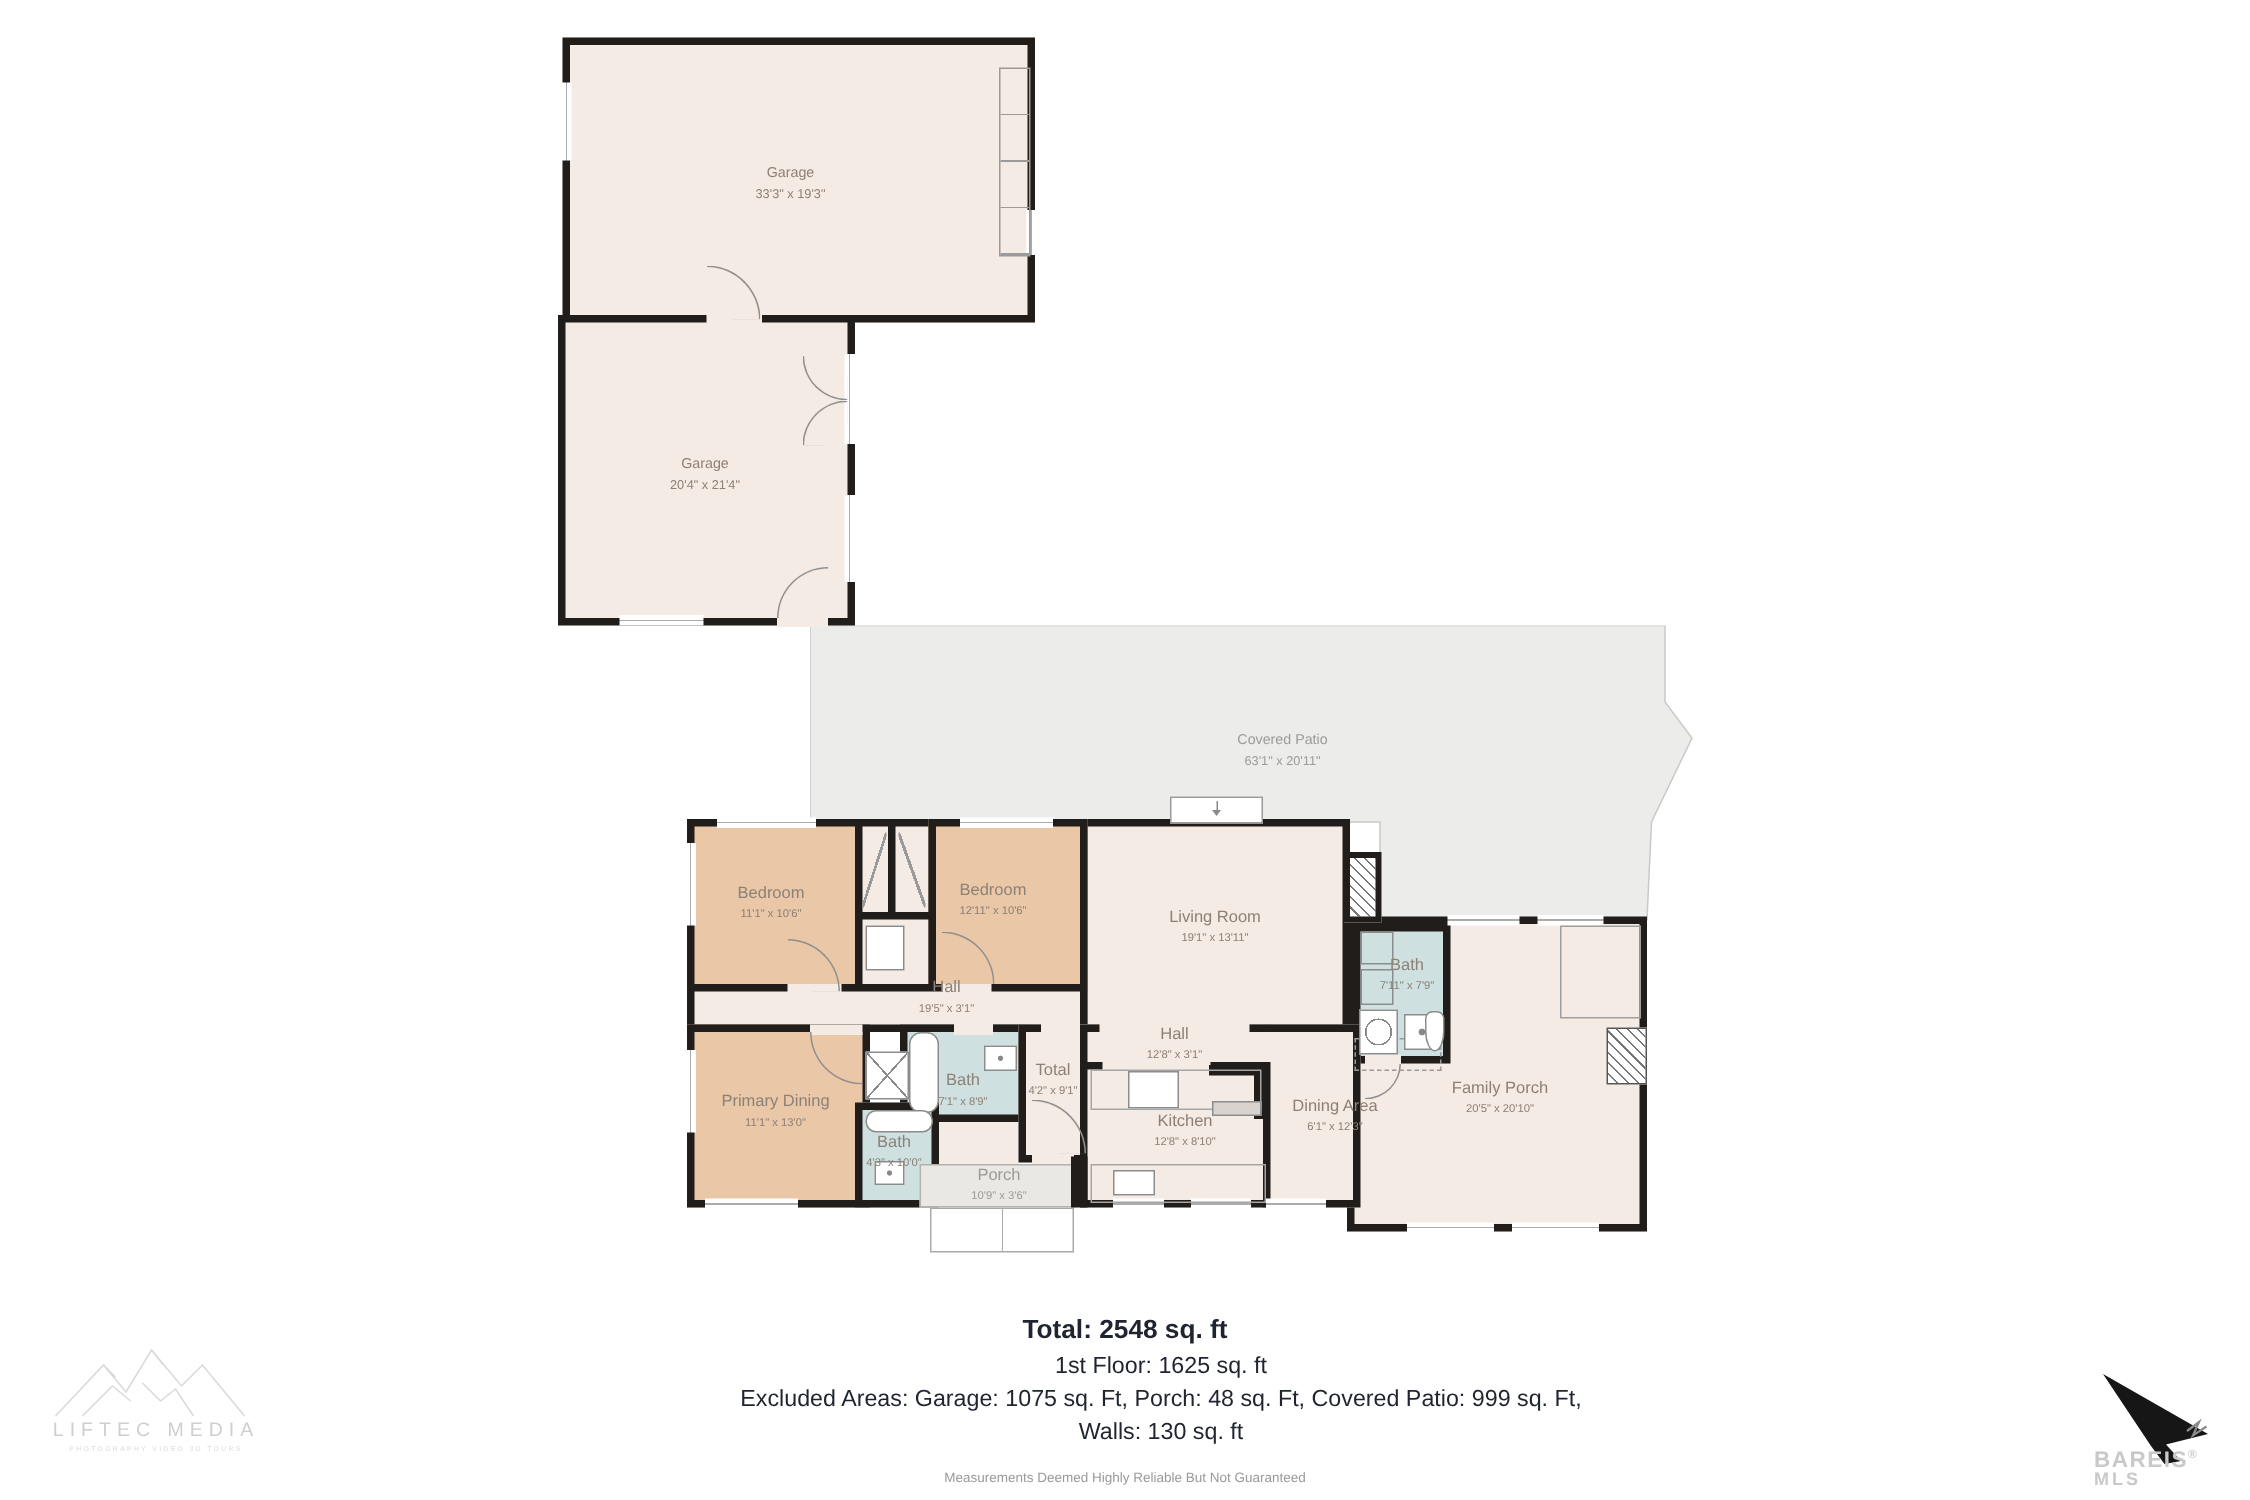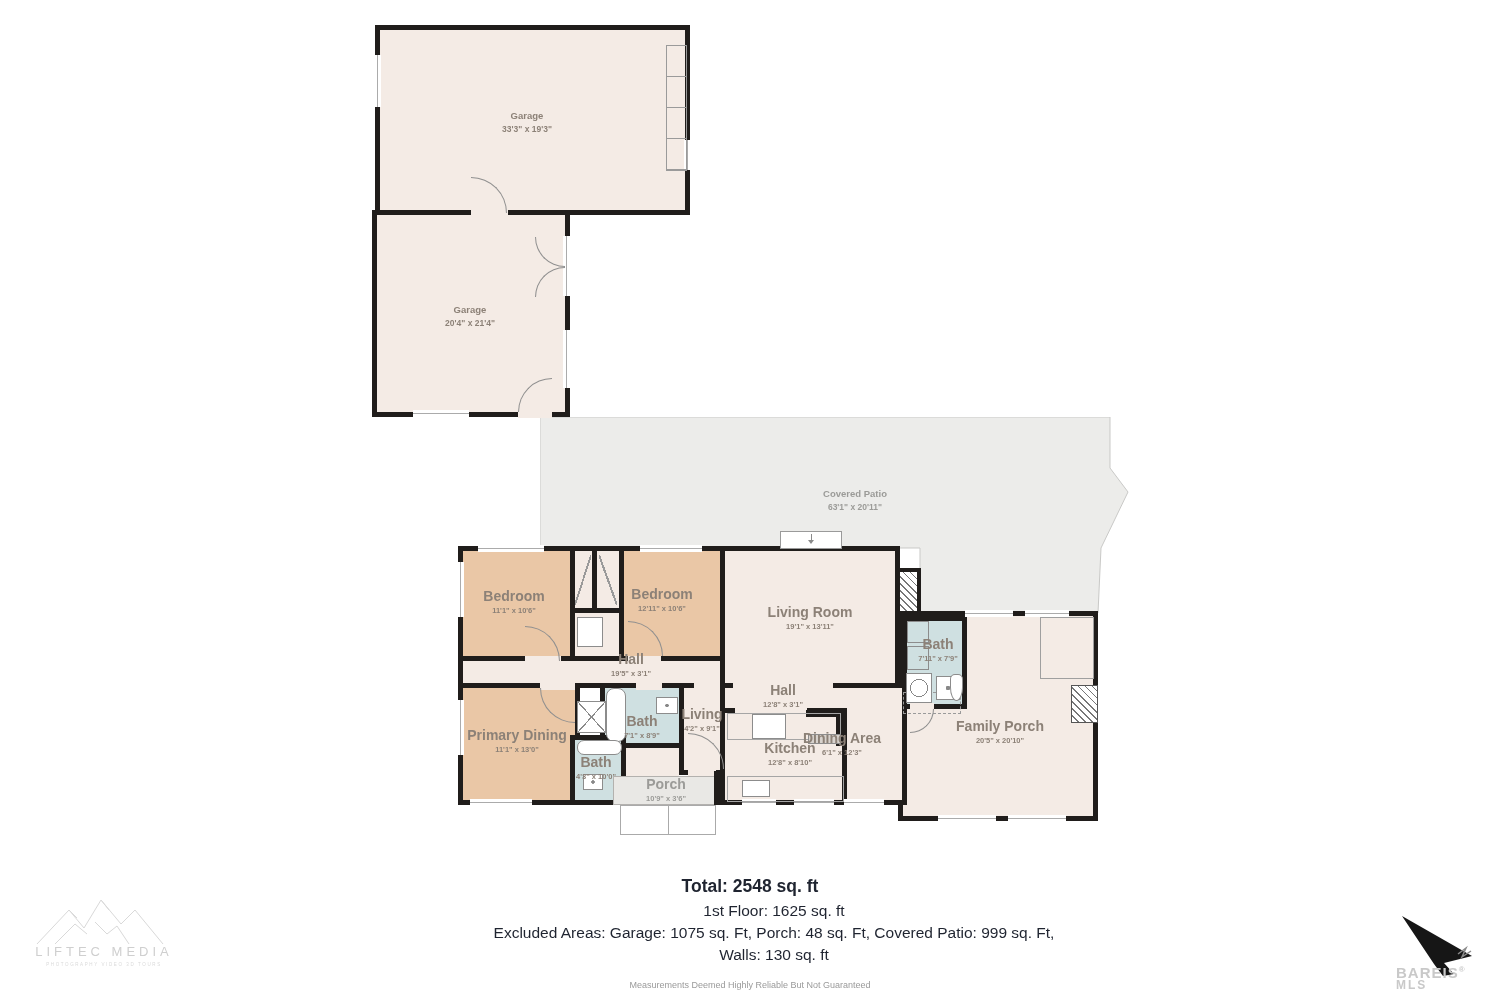--- a/index.html
+++ b/index.html
@@ -4,22 +4,22 @@
 <style>
   html,body{margin:0;padding:0;background:#fff;font-family:"Liberation Sans",sans-serif;}
   .canvas{position:relative;width:1500px;height:1000px;background:#fff;overflow:hidden;}
 
   .room{position:absolute;box-sizing:border-box;border:5px solid #201d1b;}
   .fill-base{background:#f4ebe5;}
   .fill-tan{background:#eac7a6;}
   .fill-bath{background:#cfe0e1;}
   .fill-porch{background:#e9e8e5;}
 
-  .lbl{position:absolute;transform:translate(-50%,-50%);text-align:center;color:#8c8177;white-space:nowrap;line-height:1.45;z-index:40;font-weight:bold;}
-  .lbl .nm{display:block;font-size:14px;}
+  .lbl{position:absolute;transform:translate(-50%,-50%);text-align:center;color:#8c8177;white-space:nowrap;line-height:1.45;z-index:40;}
+  .lbl .nm{display:block;font-size:11px;}
   .lbl .dm{display:block;font-size:7.5px;}
   .lbl-lg .nm{font-size:9.5px;}
   .lbl-lg .dm{font-size:8.5px;}
 
   .winh{position:absolute;height:7px;z-index:20;background:linear-gradient(to bottom,#fff 0 3px,#ababab 3px 4px,#fff 4px);}
   .winv{position:absolute;width:7px;z-index:20;background:linear-gradient(to right,#fff 0 3px,#ababab 3px 4px,#fff 4px);}
   .gap{position:absolute;background:#f4ebe5;z-index:20;}
   .wall{position:absolute;background:#201d1b;z-index:21;}
   .arc{position:absolute;box-sizing:border-box;border:0 solid #8f8f8f;z-index:25;}
   .fix{position:absolute;box-sizing:border-box;background:#fff;border:1px solid #8c8c8c;z-index:22;}
@@ -203,32 +203,32 @@
     </div>
   <div class="lbl" style="left:642px;top:727px">
       <span class="nm">Bath</span>
       <span class="dm">7'1" x 8'9"</span>
     </div>
   <div class="lbl" style="left:596px;top:768px">
       <span class="nm">Bath</span>
       <span class="dm">4'3" x 10'0"</span>
     </div>
   <div class="lbl" style="left:702px;top:720px">
-      <span class="nm">Living</span>
+      <span class="nm">Total</span>
       <span class="dm">4'2" x 9'1"</span>
     </div>
   <div class="lbl" style="left:783px;top:696px">
       <span class="nm">Hall</span>
       <span class="dm">12'8" x 3'1"</span>
     </div>
   <div class="lbl" style="left:790px;top:754px">
       <span class="nm">Kitchen</span>
       <span class="dm">12'8" x 8'10"</span>
     </div>
-  <div class="lbl" style="left:842px;top:744px">
+  <div class="lbl" style="left:890px;top:744px">
       <span class="nm">Dining Area</span>
       <span class="dm">6'1" x 12'3"</span>
     </div>
   <div class="lbl" style="left:938px;top:650px">
       <span class="nm">Bath</span>
       <span class="dm">7'11" x 7'9"</span>
     </div>
   <div class="lbl" style="left:1000px;top:732px">
       <span class="nm">Family Porch</span>
       <span class="dm">20'5" x 20'10"</span>

